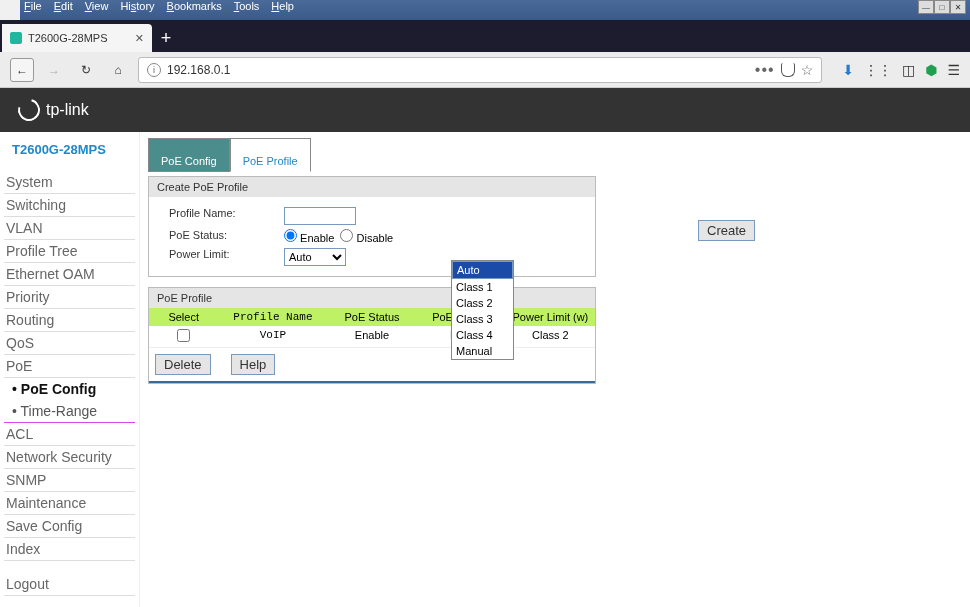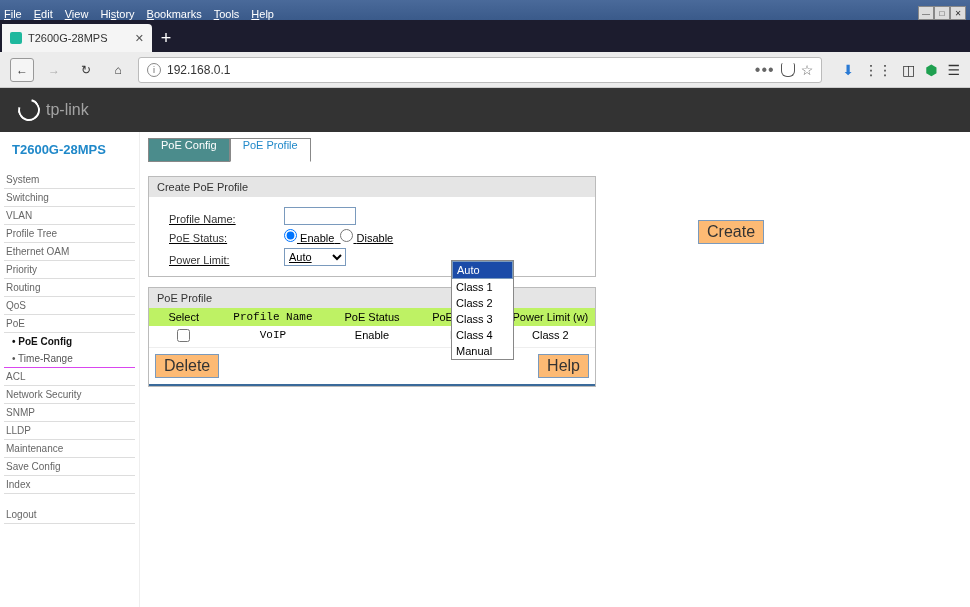--- a/index.html
+++ b/index.html
@@ -1,17 +1,17 @@
 <!DOCTYPE html>
 <html><head>
 <meta charset="utf-8">
 <style>
 * { margin:0; padding:0; box-sizing:border-box; font-family:Tahoma,Verdana,sans-serif; }
 body { width:970px; height:607px; background:#f0f0f0; overflow:hidden; }
-.menubar { height:20px; background:linear-gradient(#4a6a9a,#3a5a8a); display:flex; align-items:flex-end; padding:0 4px; color:#fff; font-size:11px; }
+.menubar { height:20px; background:linear-gradient(#4a6a9a,#3a5a8a); display:flex; align-items:flex-start; padding:0 4px; color:#fff; font-size:11px;margin-left:20px; }
 .menubar span { margin-right:12px; cursor:default; }
 .menubar span u { text-decoration:underline; }
 .winctl { margin-left:auto; display:flex; gap:0; }
 .winctl div { width:16px; height:14px; border:1px solid #888; background:#ddd; font-size:8px; display:flex; align-items:center; justify-content:center; color:#333; }
 .tabstrip { height:32px; background:#1c1c2e; display:flex; align-items:center; }
 .tab { height:28px; width:150px; background:#f5f5f5; display:flex; align-items:center; padding:0 8px; font-size:11px; color:#333; border-top-right-radius:4px; margin-top:4px; margin-left:2px; }
 .tab .fav { width:12px; height:12px; background:#1fb89e; margin-right:6px; border-radius:2px; }
 .tab .x { margin-left:auto; color:#555; }
 .newtab { width:28px; height:28px; color:#fff; font-size:18px; display:flex; align-items:center; justify-content:center; margin-top:4px; }
 .navbar { height:36px; background:#ececec; border-bottom:1px solid #ccc; display:flex; align-items:center; padding:0 10px; gap:8px; }
@@ -21,48 +21,48 @@
 .urlbar .info { width:14px; height:14px; border:1px solid #888; border-radius:50%; font-size:9px; display:flex; align-items:center; justify-content:center; color:#666; margin-right:6px; }
 .urlbar .addr { font-size:12px; color:#333; flex:1; }
 .urlbar .dots { color:#666; margin-right:6px; letter-spacing:1px; }
 .urlbar .pocket { width:14px; height:14px; border:1.5px solid #555; border-radius:2px 2px 6px 6px; border-top:none; margin-right:6px; }
 .urlbar .star { color:#666; font-size:14px; }
 .righticons { display:flex; gap:10px; margin-left:12px; align-items:center; }
 .righticons span { font-size:14px; color:#2a5aaa; }
 .righticons .shield { color:#1fa050; }
 .righticons .menu { color:#333; }
 .brandbar { height:44px; background:#333; display:flex; align-items:center; padding:0 18px; }
-.logo { display:flex; align-items:center; color:#a3a3a3; font-size:16px; font-weight:400; gap:6px; }
+.logo { display:flex; align-items:center; color:#ffffff; font-size:16px; font-weight:400; gap:6px; }
 .logo .ring { width:22px; height:22px; border:2px solid #fff; border-radius:50%; border-top-color:transparent; transform:rotate(-30deg); position:relative; }
 .content { display:flex; height:475px; background:#fff; }
 .sidebar { width:140px; background:#fff; border-right:1px solid #eee; padding:0 4px; }
 .model { color:#1f88c9; font-size:13px; font-weight:bold; padding:10px 8px 14px; }
-.navitem { font-size:10px; color:#666; padding:3px 2px; border-bottom:1px solid #ddd; cursor:default; }
+.navitem { font-size:14px; color:#666; padding:3px 2px; border-bottom:1px solid #ddd; cursor:default; }
 .navitem.sub { padding-left:8px; color:#555; border:none; }
 .navitem.active { font-weight:bold; color:#111; }
 .main { flex:1; padding:0 0 0 8px; position:relative; }
 .tabs { display:flex; height:24px; margin-top:6px; }
-.ptab { padding:0 12px; font-size:11px; color:#fff; background:#4b8c8c; border:1px solid #888; cursor:default; }
+.ptab { padding:16px 12px; font-size:11px; color:#fff; background:#4b8c8c; border:1px solid #888; cursor:default; }
 .ptab.active { background:#fff; color:#1f88c9; border-bottom:1px solid #fff; }
 .panel { width:448px; border:1px solid #bbb; margin-top:14px; font-size:11px; }
 .panelhdr { background:#e5e5e5; padding:4px 8px; color:#333; }
 .form { padding:6px 20px; }
-.frow { display:flex; align-items:flex-end; margin:4px 0;text-decoration:underline; }
+.frow { display:flex; align-items:flex-start; margin:4px 0; }
 .flabel { width:115px; color:#333; }
 input[type=text].pn { width:72px; height:18px; border:1px solid #7a9abd; }
 .sel { height:18px; border:1px solid #7a9abd; font-size:11px; background:#fff; }
 .sel.pri { width:48px; }
 .sel.pl { width:62px; }
 .createbtn { position:absolute; left:558px; top:88px; }
-.createbtn, .btn { border:1px solid #7a9abd; background:#fdba74; padding:2px 8px; font-size:16px; color:#333; cursor:default; }
+.createbtn, .btn { border:1px solid #7a9abd; background:#e5e5e5; padding:2px 8px; font-size:13px; color:#333; cursor:default; }
 .tablehdr { background:#bef264; display:flex; }
 .tablehdr div, .trow div { padding:3px 4px; text-align:center; font-size:11px; }
 .c1{width:70px;} .c2{width:110px;font-family:Liberation Mono, monospace;} .c3{width:90px;} .c4{width:90px;} .c5{width:90px;}
 .trow { display:flex; border-bottom:1px solid #eee; }
-.btnrow { text-align:center; padding:6px; display:flex; gap:20px; justify-content:space-between; border-bottom:2px solid #3a6a9a; }
+.btnrow { text-align:center; padding:6px; display:flex; gap:20px; justify-content:flex-start; border-bottom:2px solid #3a6a9a; }
 .dropdown { position:absolute; left:311px; top:128px; width:63px; background:#fff; border:1px solid #888; font-size:11px; z-index:10; }
 .dropdown .opt { padding:2px 4px; cursor:default; }
 .dropdown .opt.sel { background:#1a4ba8; color:#fff; }
 </style>
 </head>
 <body>
 
 <div class="menubar">
   <span><u>F</u>ile</span>
   <span><u>E</u>dit</span>
@@ -125,21 +125,20 @@
     <div class="navitem">Ethernet OAM</div>
     <div class="navitem">Priority</div>
     <div class="navitem">Routing</div>
     <div class="navitem">QoS</div>
     <div class="navitem">PoE</div>
     <div class="navitem sub active">• PoE Config</div>
     <div class="navitem sub" style="border-bottom:1px solid #d946ef;">• Time-Range</div>
     <div class="navitem">ACL</div>
     <div class="navitem">Network Security</div>
     <div class="navitem">SNMP</div>
-    <div class="navitem">LLDP</div>
     <div class="navitem">Maintenance</div>
     <div class="navitem">Save Config</div>
     <div class="navitem">Index</div>
     <div style="height:12px;"></div>
     <div class="navitem">Logout</div>
 
   </div>
 
   <div class="main">
     <div class="tabs">

